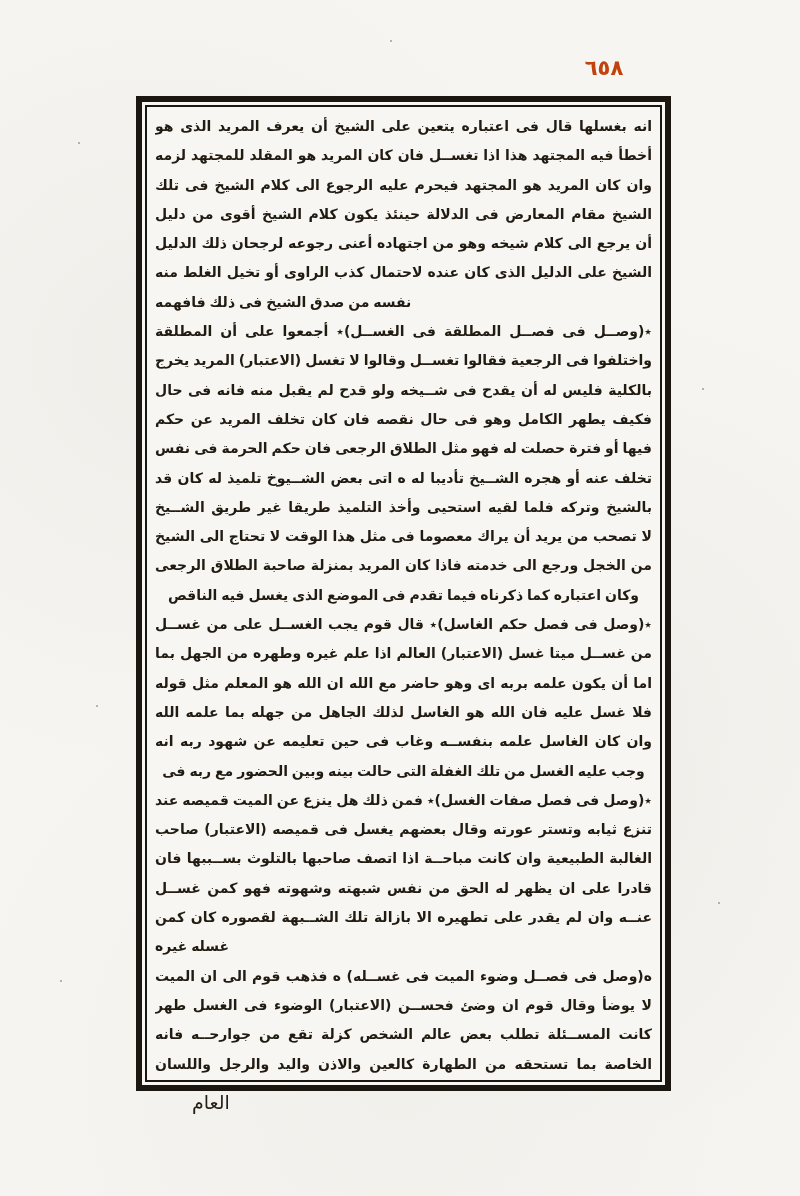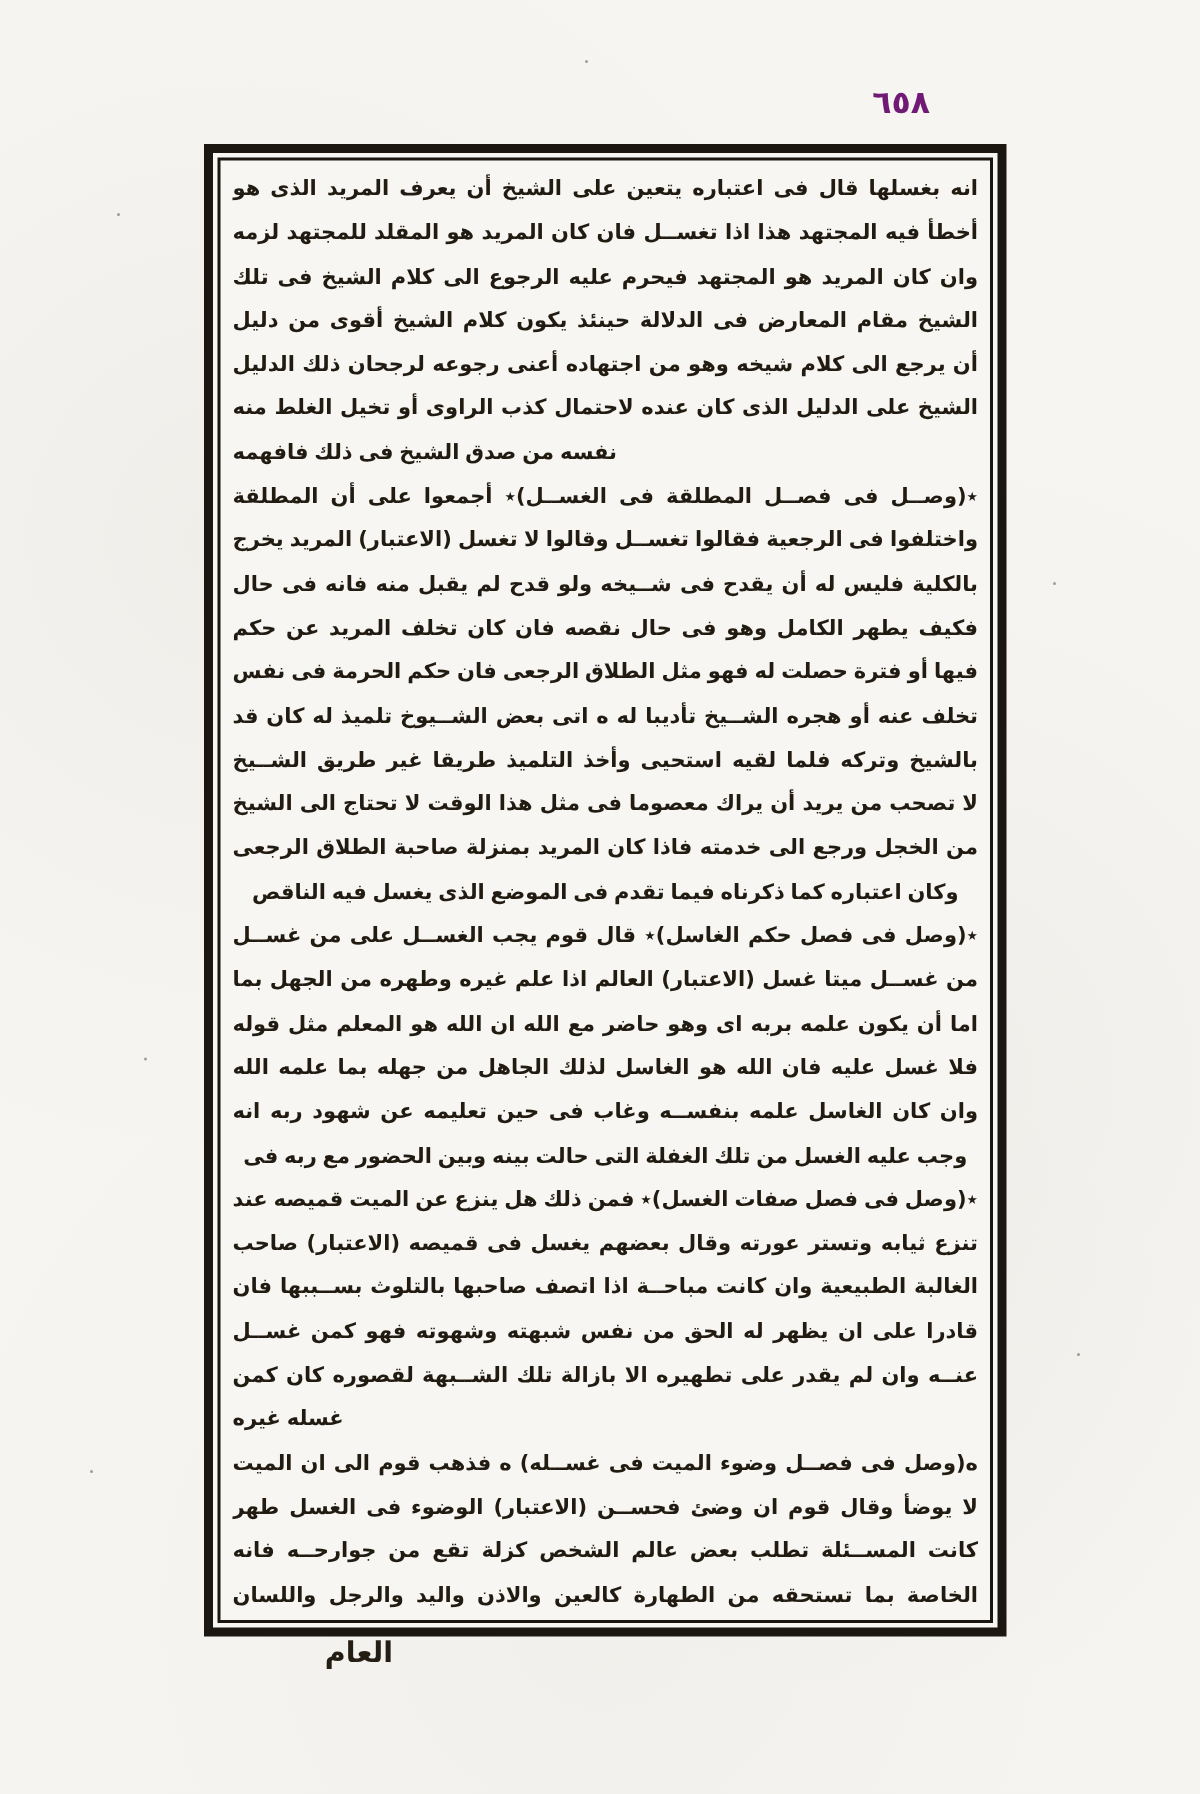--- a/index.html
+++ b/index.html
@@ -11,22 +11,22 @@
   
   .paper-texture{
     position:absolute;inset:0;pointer-events:none;
     background:
       radial-gradient(circle at 20% 30%, rgba(120,110,95,0.05), transparent 40%),
       radial-gradient(circle at 75% 60%, rgba(120,110,95,0.05), transparent 45%),
       radial-gradient(circle at 50% 90%, rgba(120,110,95,0.04), transparent 40%);
   }
   .speck{position:absolute;width:2px;height:2px;border-radius:50%;background:rgba(60,52,40,.45);}
   .page-number{
-    position:absolute;top:56px;left:556px;width:64px;
-    text-align:right;font-size:21px;font-weight:bold;color:#701a75;
+    position:absolute;top:56px;left:572px;width:64px;
+    text-align:center;font-size:21px;font-weight:bold;color:#c2410c;
     letter-spacing:2px;
   }
   .frame{
     position:absolute;left:136px;top:96px;width:535px;height:995px;
     box-sizing:border-box;border:6px solid #1c1610;
     background:#f7f6f2;
   }
   .frame-inner{
     position:absolute;inset:3px;border:2px solid #1c1610;
     box-sizing:border-box;padding:5px 8px 0 8px;
@@ -37,22 +37,22 @@
     word-spacing:-1px;letter-spacing:-0.2px;
   }
   .line{
     height:29.3px;line-height:29.3px;overflow:hidden;
     text-align:justify;text-align-last:justify;
   }
   .line.last-left{text-align:left;text-align-last:left;}
   .line.last-center{text-align:center;text-align-last:center;}
   .catchword{
     position:absolute;left:192px;top:1091px;width:70px;
-    direction:rtl;text-align:right;
-    font-size:19px;font-weight:bold;color:#241d14;
+    direction:rtl;text-align:left;
+    font-size:19px;font-weight:normal;color:#241d14;
   }
 </style>
 </head>
 <body>
 
 <div class="paper-texture"></div>
 
 <div class="speck" style="left:78px;top:142px"></div>
 <div class="speck" style="left:702px;top:388px"></div>
 <div class="speck" style="left:96px;top:705px"></div>

